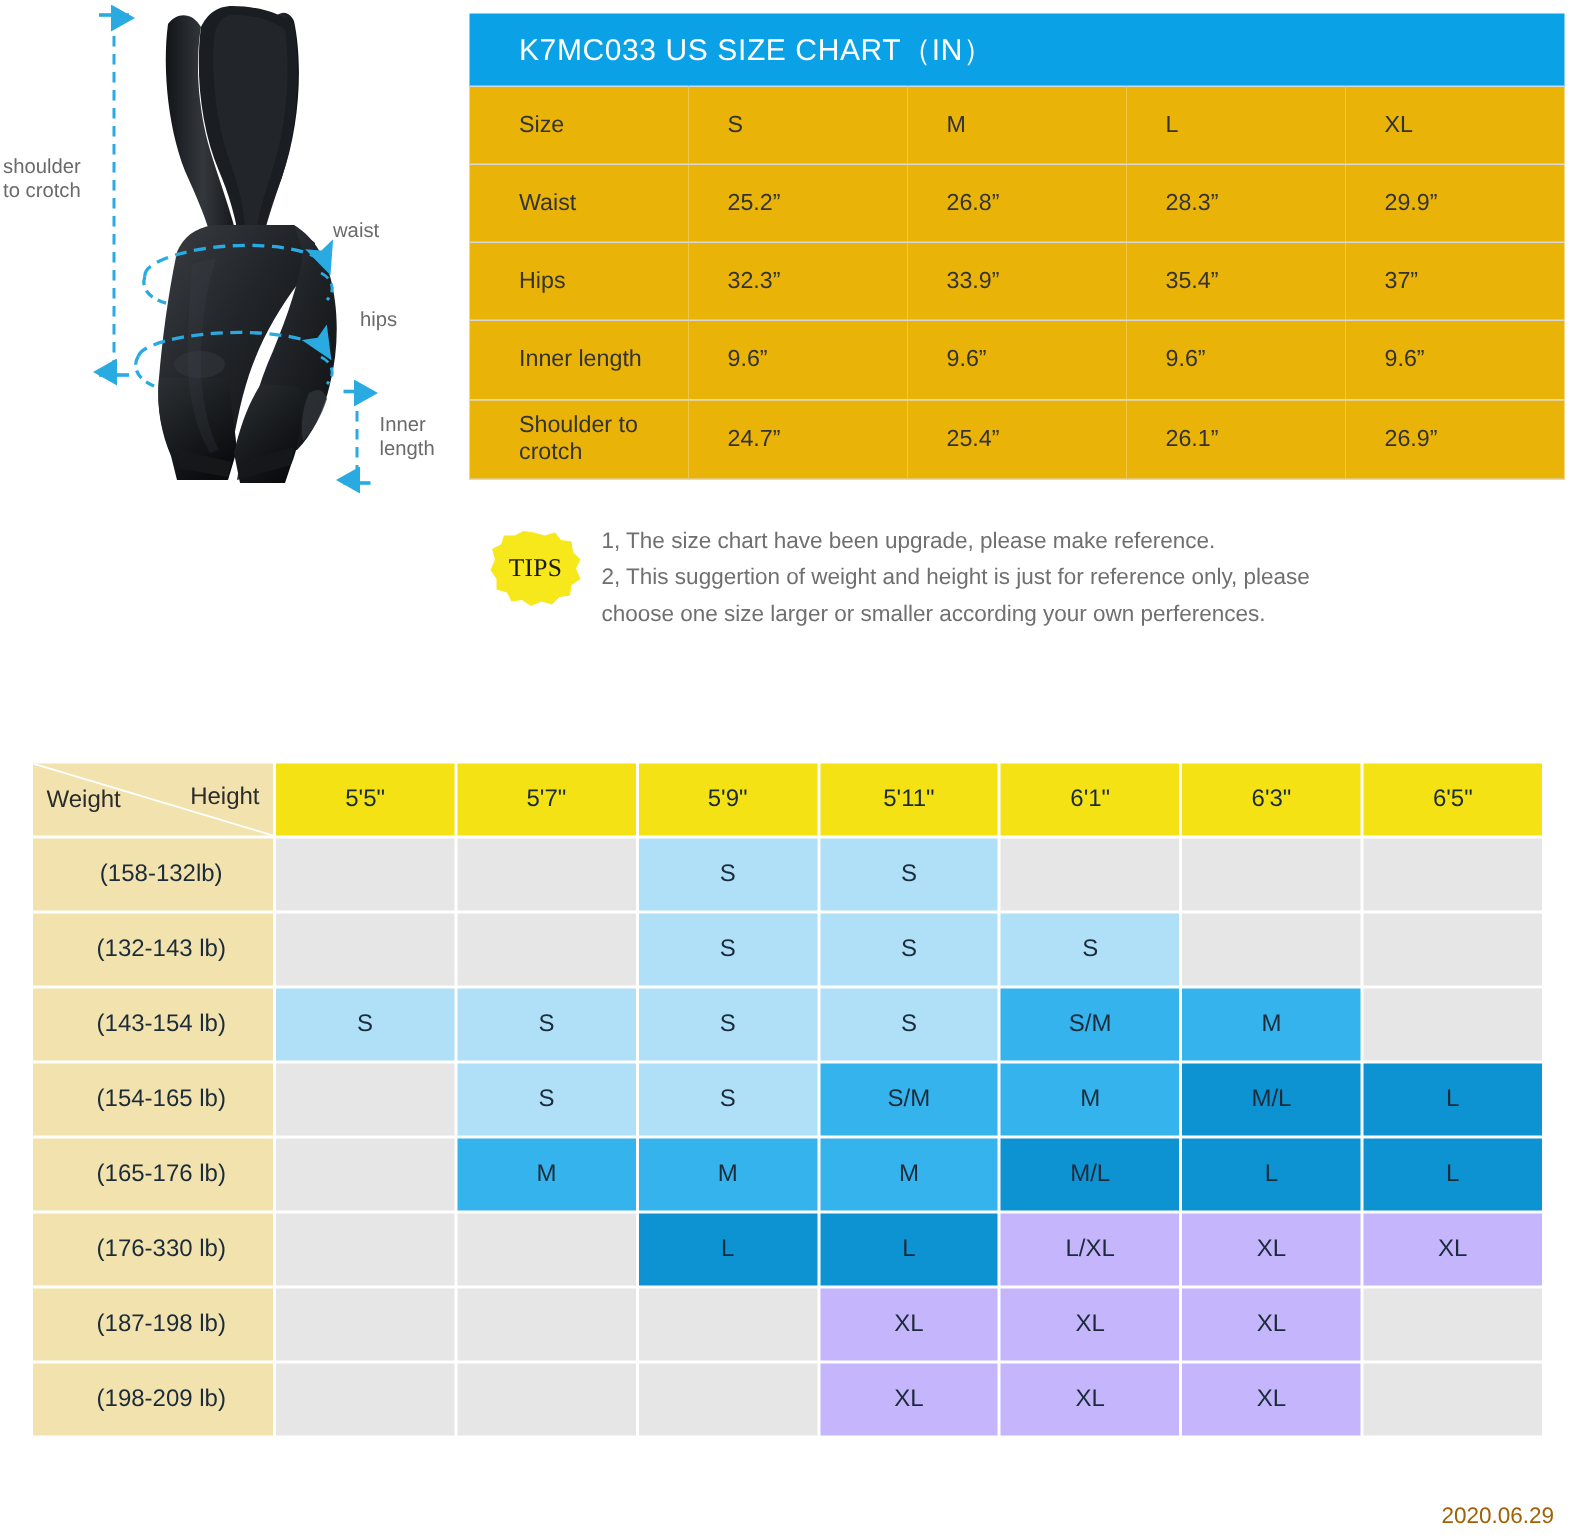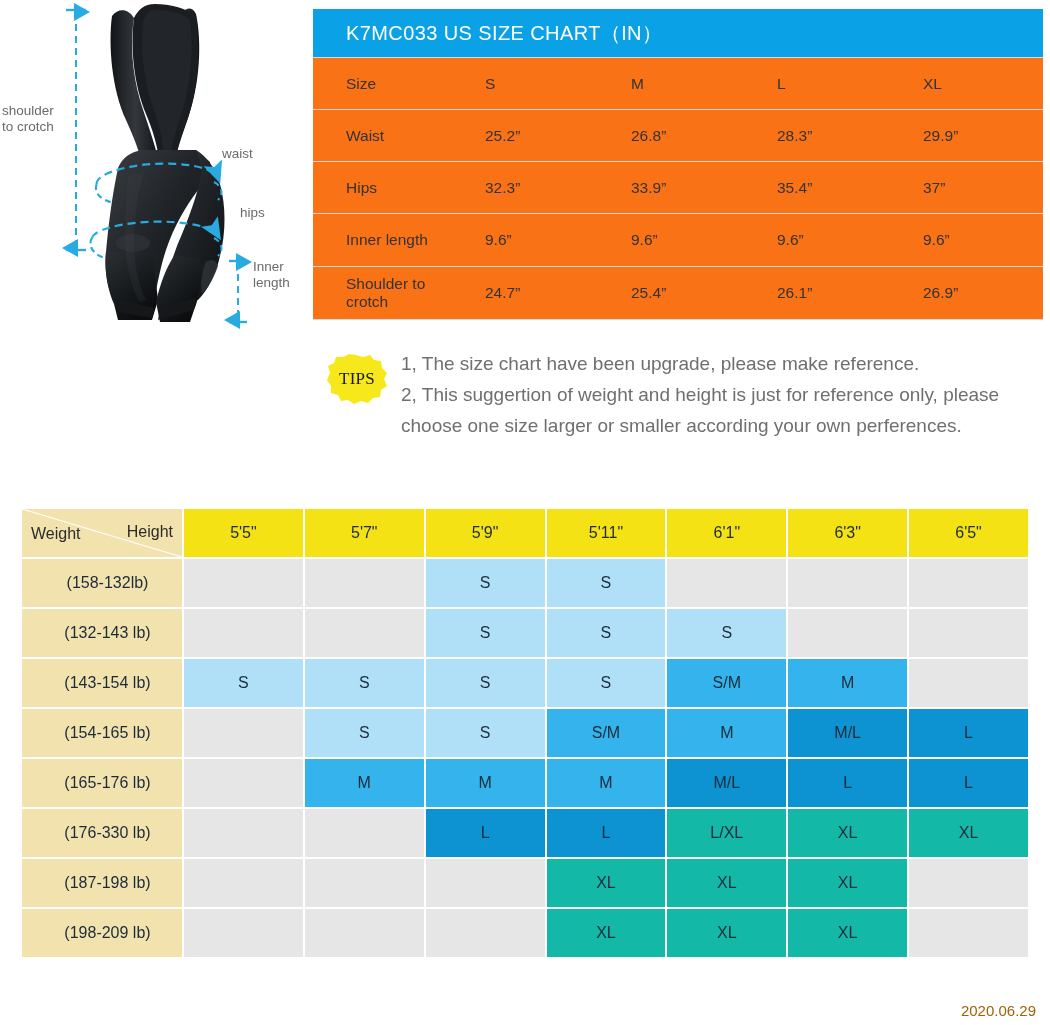--- a/index.html
+++ b/index.html
@@ -26,21 +26,21 @@
   .dim-label {
     position: absolute;
     font-size: 13.5px;
     color: #6a6a6a;
     line-height: 1.18;
     white-space: pre;
   }
   #label-shoulder { left: 2px;   top: 103px; }
   #label-waist    { left: 222px; top: 146px; }
   #label-hips     { left: 240px; top: 205px; }
-  #label-inner    { left: 253px; top: 259px; }
+  #label-inner    { left: 253px; top: 275px; }
 
   
   #size-table-wrap {
     position: absolute;
     left: 313px; top: 9px;
     width: 730px;
   }
   table.size-chart {
     width: 100%;
     border-collapse: collapse;
@@ -56,21 +56,21 @@
     vertical-align: middle;
     font-weight: normal;
   }
   table.size-chart td {
     border-bottom: 1px solid #d8d8d8;
     font-size: 15.5px;
     color: #333333;
     padding: 0 0 0 33px;
     height: 51px;
     vertical-align: middle;
-    background: #f97316;
+    background: #eab308;
   }
   table.size-chart tr.row-tall td { height: 52px; }
   table.size-chart tr:last-child td { border-bottom: 1px solid #d8d8d8; }
   table.size-chart td.lbl { width: 175px; }
   table.size-chart td.val { width: 138px; padding-left: 26px; }
   td.lbl .two-line { display: block; line-height: 1.18; }
 
   
   #tips {
     position: absolute;
@@ -91,21 +91,21 @@
     position: absolute;
     left: 0; top: 0; width: 64px; height: 52px;
     display: flex; align-items: center; justify-content: center;
     font-size: 17px;
     color: #1a1a1a;
     font-family: "Liberation Serif", serif;
     letter-spacing: 0.2px;
   }
   #tips-lines {
     margin-left: 12px;
-    font-size: 19px;
+    font-size: 15px;
     color: #6f6f6f;
     line-height: 1.62;
     padding-top: 2px;
   }
   #tips-lines .tline { display: block; }
 
   
   #fit-grid {
     position: absolute;
     left: 20px; top: 507px;
@@ -155,21 +155,21 @@
     background: #F2E3AE;
     text-align: left;
     padding-left: 12px;
     font-size: 15px;
     color: #40382a;
   }
   td.c-empty { background: #E6E6E6; }
   td.c-s   { background: #AFE0F7; }
   td.c-m   { background: #34B3EC; }
   td.c-l   { background: #0D93D2; }
-  td.c-xl  { background: #14b8a6; }
+  td.c-xl  { background: #c4b5fd; }
 
   
   #date-stamp {
     position: absolute;
     right: 14px; bottom: 6px;
     font-size: 15px;
     color: #a16207;
   }
 </style>
 </head>

